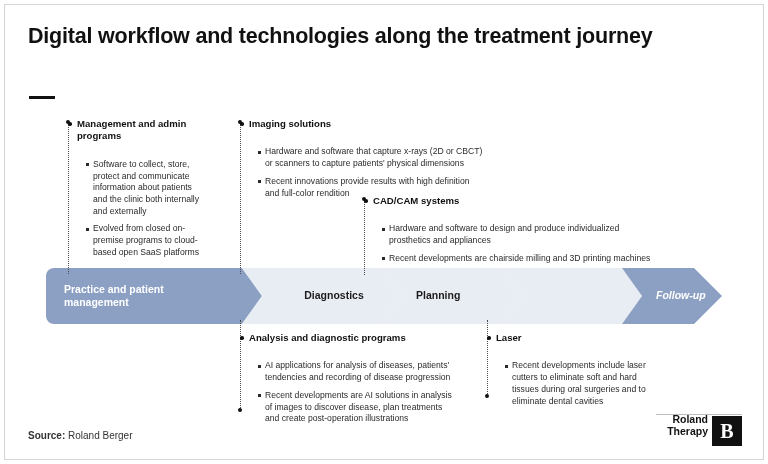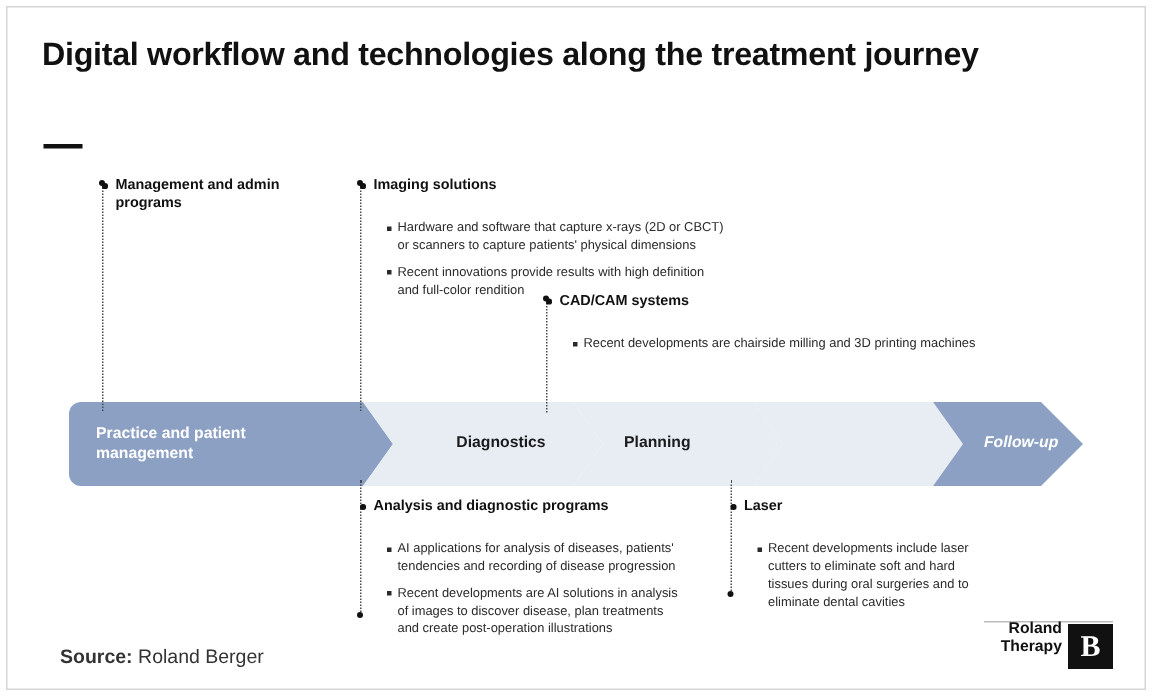--- a/index.html
+++ b/index.html
@@ -124,23 +124,23 @@
   .leader-dot {
     position: absolute;
     width: 4px; height: 4px;
     border-radius: 50%;
     background: #111111;
   }
 
   
   .source {
     position: absolute;
-    left: 40px;
+    left: 28px;
     top: 430px;
-    font-size: 13px;
+    font-size: 10px;
     color: #333333;
   }
   .source b { font-weight: bold; }
   .logo {
     position: absolute;
     right: 26px;
     top: 414px;
     width: 86px;
     height: 34px;
   }
@@ -226,33 +226,38 @@
   <div class="leader-dot" style="left:362px; top:197px;"></div>
 
   <div class="leader" style="left:240px; top:320px; height:90px;"></div>
   <div class="leader-dot" style="left:238px; top:408px;"></div>
 
   <div class="leader" style="left:487px; top:320px; height:76px;"></div>
   <div class="leader-dot" style="left:485px; top:394px;"></div>
 
   <div class="callout" style="left:68px; top:118px; width:150px;">
     <div class="co-head">Management and admin programs</div>
+    <div class="co-items">
+      <p class="co-item">Software to collect, store, protect and communicate information about patients and the clinic both internally and externally</p>
+      <p class="co-item">Evolved from closed on-premise programs to cloud-based open SaaS platforms</p>
+    </div>
   </div>
 
   <div class="callout" style="left:240px; top:118px; width:262px;">
     <div class="co-head">Imaging solutions</div>
     <div class="co-items">
       <p class="co-item">Hardware and software that capture x-rays (2D or CBCT) or scanners to capture patients' physical dimensions</p>
       <p class="co-item">Recent innovations provide results with high definition and full-color rendition</p>
     </div>
   </div>
 
   <div class="callout" style="left:364px; top:195px; width:312px;">
     <div class="co-head">CAD/CAM systems</div>
     <div class="co-items">
+      <p class="co-item">Hardware and software to design and produce individualized prosthetics and appliances</p>
       <p class="co-item">Recent developments are chairside milling and 3D printing machines</p>
     </div>
   </div>
 
   <div class="callout" style="left:240px; top:332px; width:232px;">
     <div class="co-head">Analysis and diagnostic programs</div>
     <div class="co-items">
       <p class="co-item">AI applications for analysis of diseases, patients' tendencies and recording of disease progression</p>
       <p class="co-item">Recent developments are AI solutions in analysis of images to discover disease, plan treatments and create post-operation illustrations</p>
     </div>

